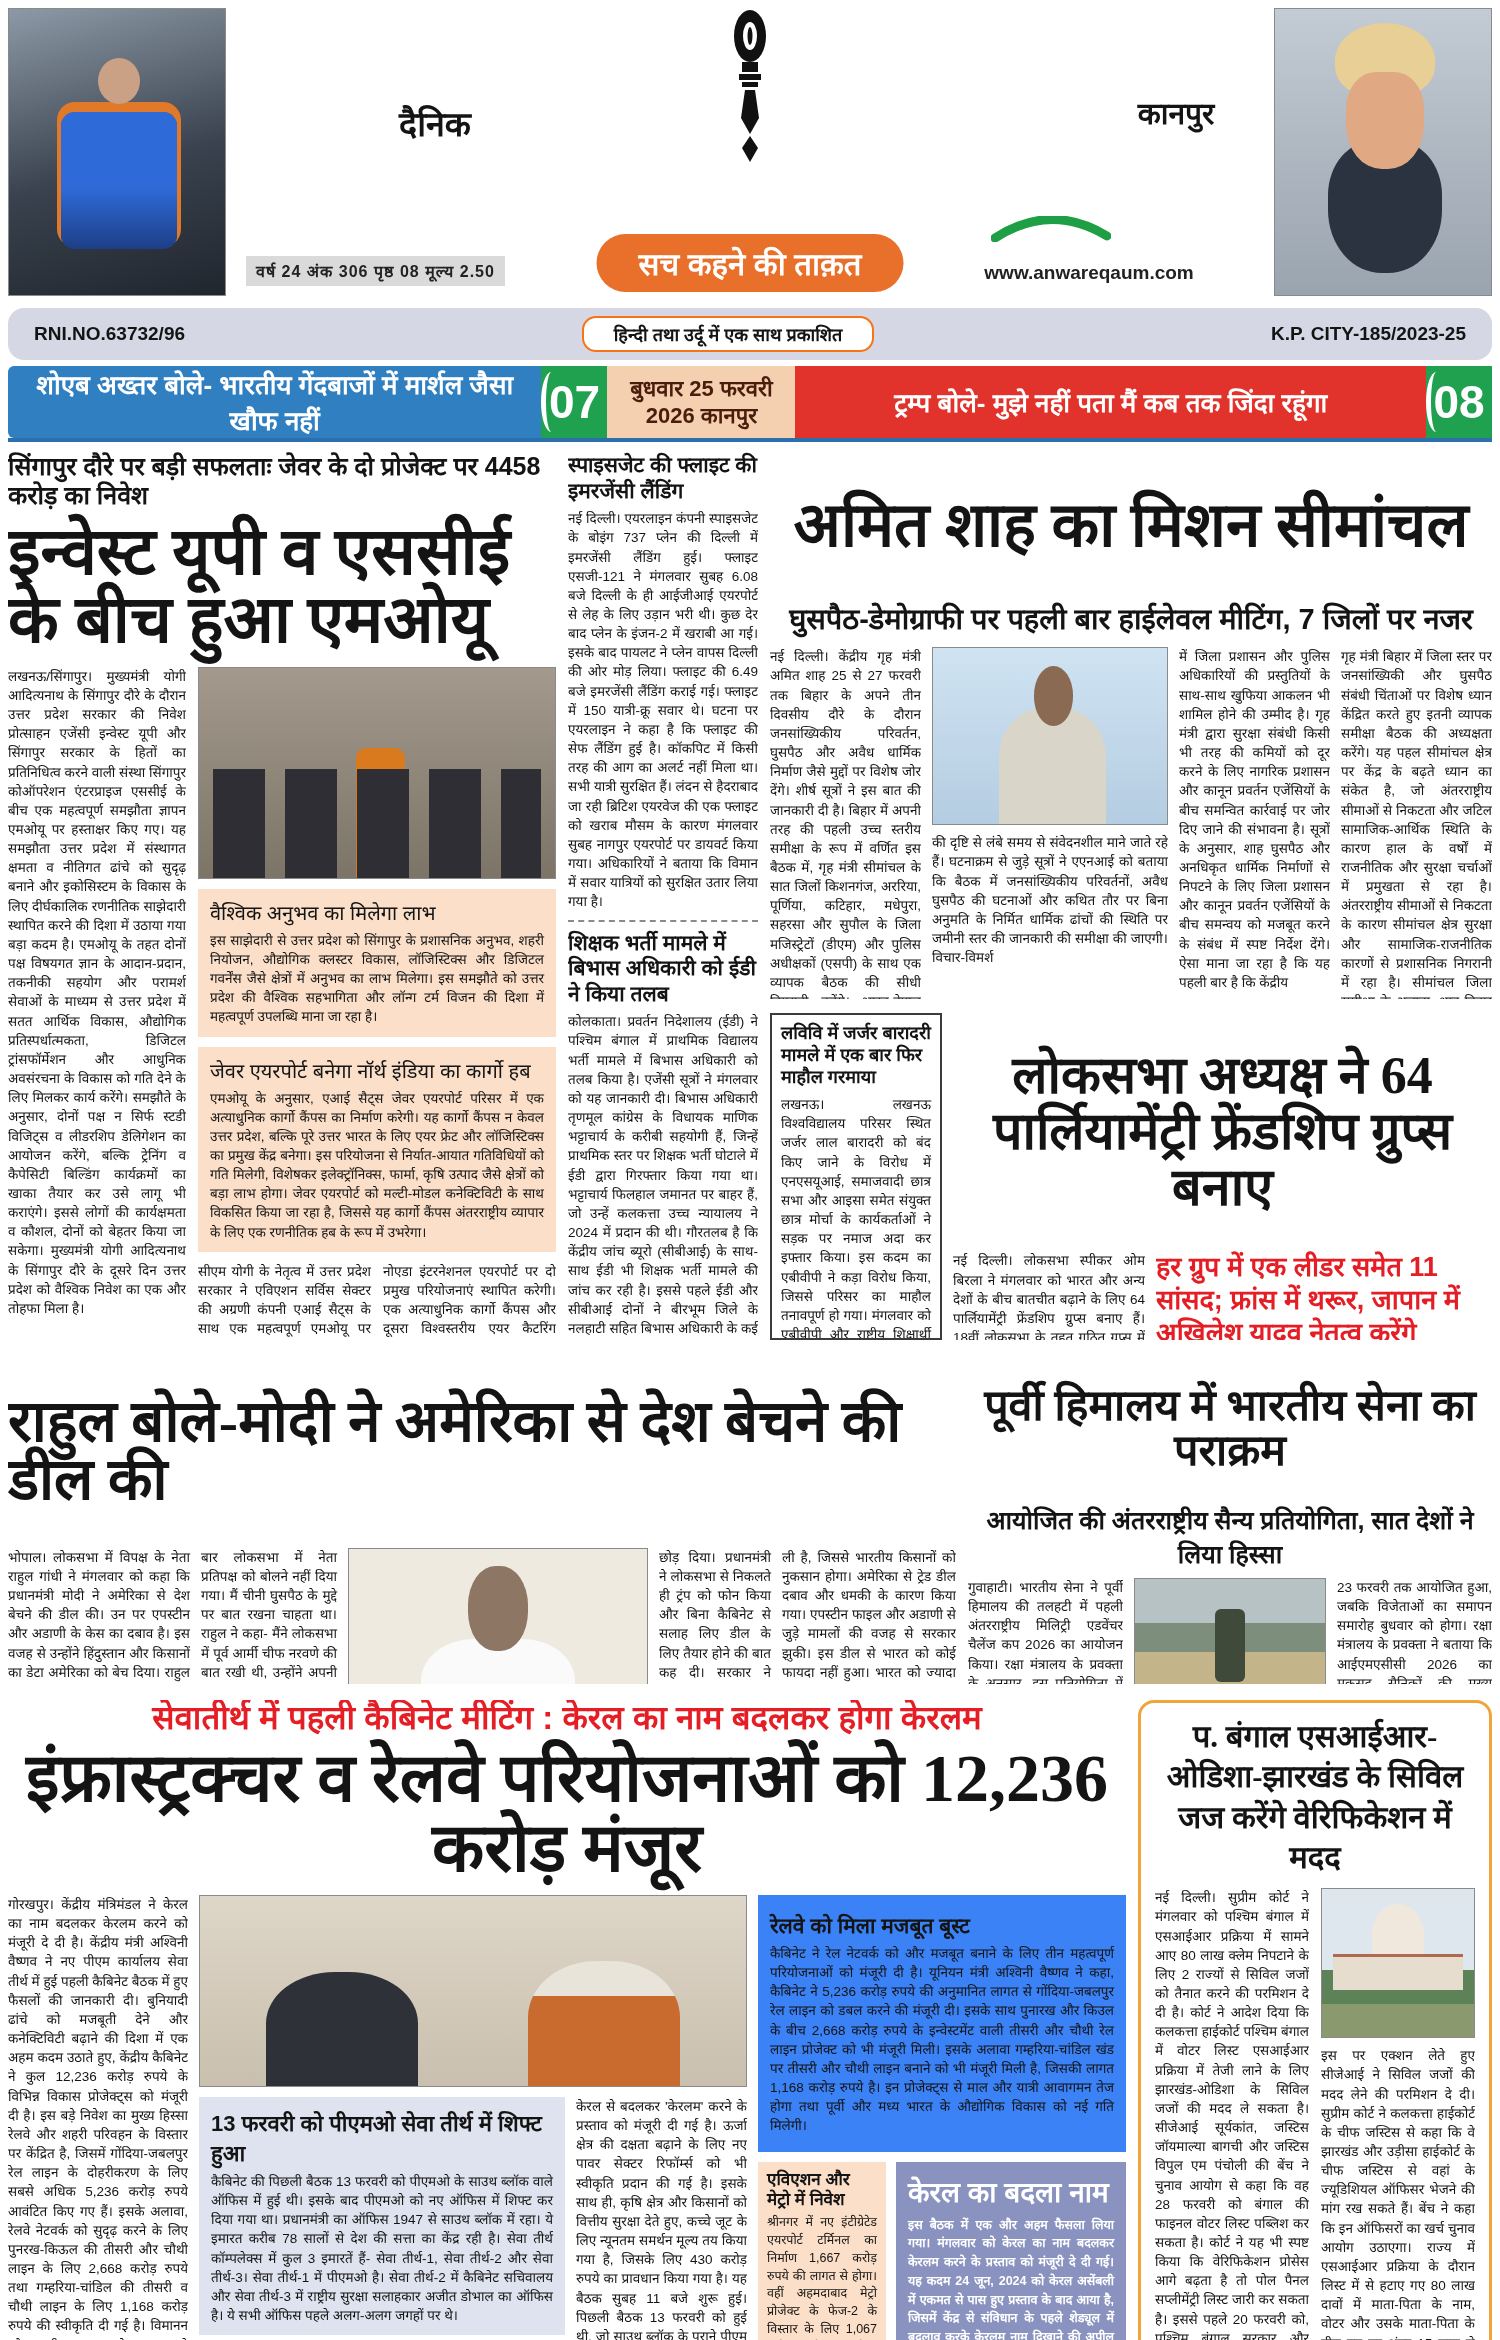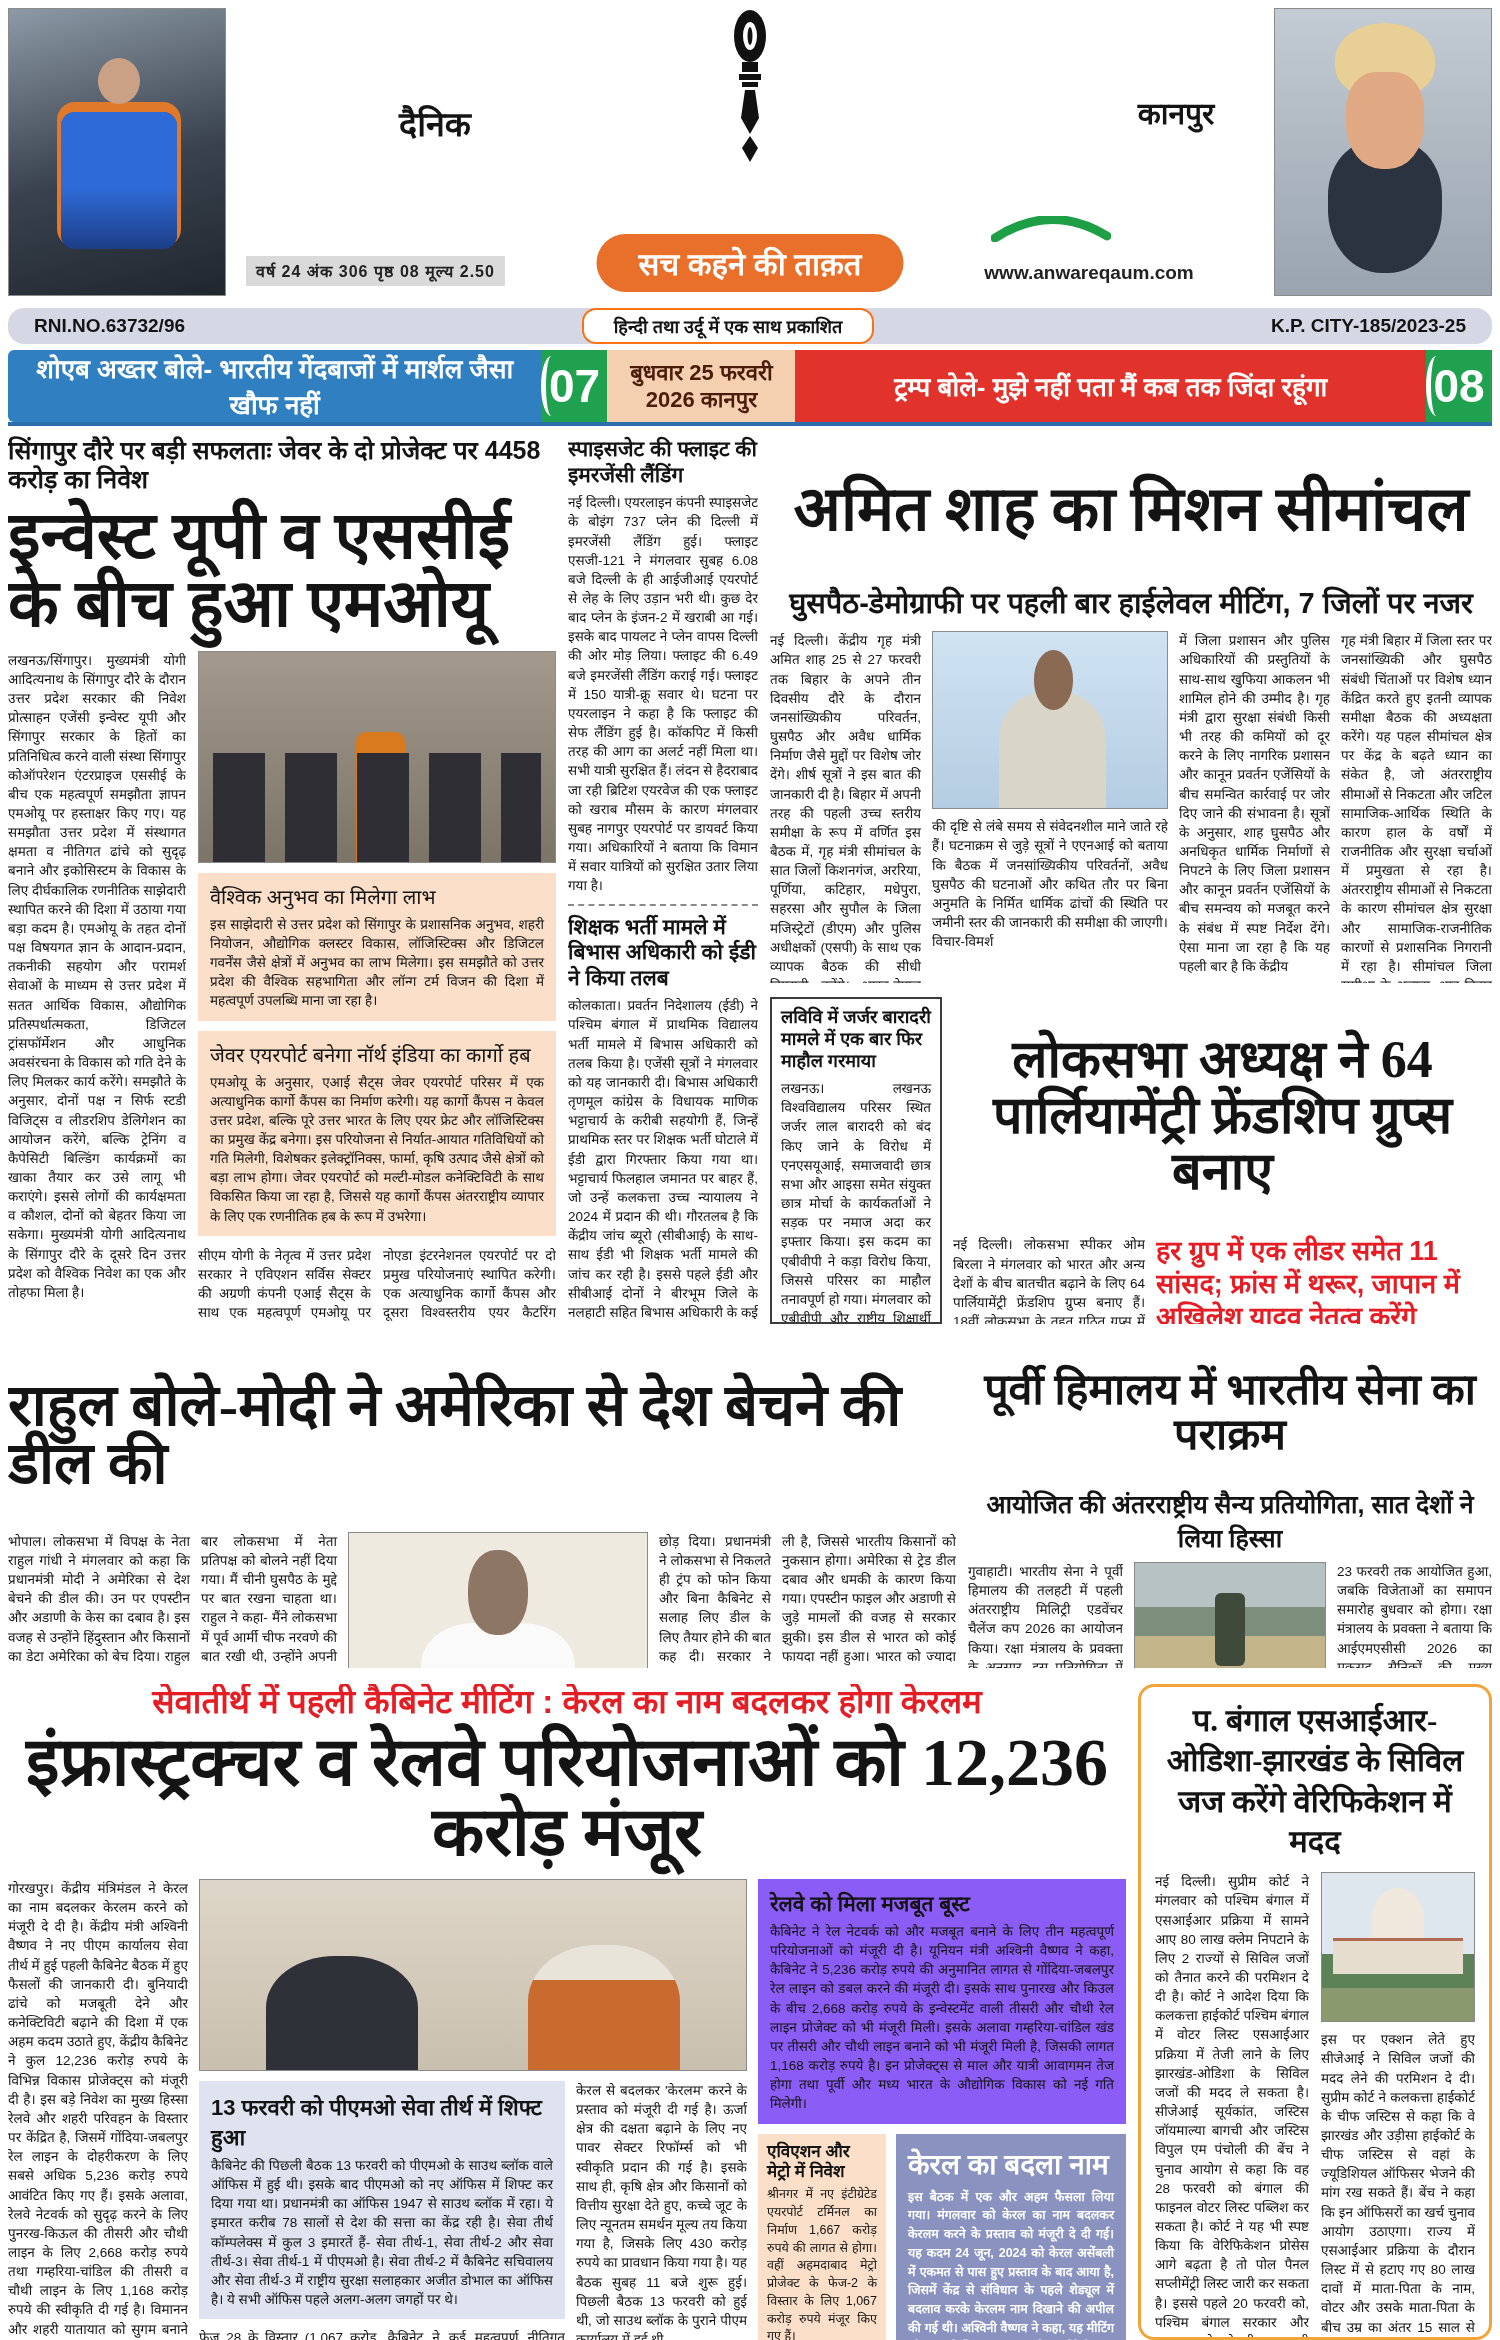--- a/index.html
+++ b/index.html
@@ -27,21 +27,21 @@
   .logo-title{position:absolute;left:0;right:0;top:92px;text-align:center;font-size:104px;font-weight:900;
               letter-spacing:1px;line-height:1.05;font-family:"Liberation Serif","DejaVu Serif",serif;}
   .issue-line{position:absolute;left:12px;bottom:16px;background:#dadada;color:#222;font-size:16px;font-weight:bold;
               padding:4px 10px;letter-spacing:1px;}
   .tagline-pill{position:absolute;left:50%;bottom:10px;transform:translateX(-50%);background:#e8702a;color:#fff;
                 font-size:31px;font-weight:bold;padding:8px 42px;border-radius:30px;white-space:nowrap;}
   .website{position:absolute;right:7%;bottom:18px;font-size:19px;font-weight:bold;color:#222;}
   .swoosh{position:absolute;right:15%;bottom:56px;}
 
   
-  .info-strip{margin:6px 8px 0;background:#d5d8e4;border-radius:16px;height:36px;display:flex;align-items:center;
+  .info-strip{margin:6px 8px 0;background:#d5d8e4;border-radius:16px;height:52px;display:flex;align-items:center;
               justify-content:space-between;padding:0 26px;font-size:19px;font-weight:bold;}
   .info-pill{background:#fff;border:2px solid #f97316;border-radius:14px;padding:4px 30px;font-size:18px;}
 
   
   .teaser{margin:6px 8px 0;height:76px;display:flex;border-bottom:4px solid #2b6fae;}
   .t-blue{flex:1.05;background:#2f7fc1;color:#fff;font-size:26px;font-weight:bold;display:flex;align-items:center;
           justify-content:center;text-align:center;padding:0 12px;border-radius:6px 0 0 6px;}
   .t-page{width:66px;flex:none;background:#1fa14f;color:#fff;font-size:46px;font-weight:900;display:flex;
           align-items:center;justify-content:center;position:relative;}
   .t-page::before{content:"";position:absolute;left:0;top:6px;bottom:6px;width:16px;
@@ -123,21 +123,21 @@
   .ph-cab::before{left:12%;bottom:0;width:28%;height:60%;background:#2e3138;border-radius:45% 45% 0 0;}
   .ph-cab::after{right:12%;bottom:0;width:28%;height:66%;background:linear-gradient(180deg,#e8e4da 0 28%,#c96a2e 28% 100%);border-radius:45% 45% 0 0;}
   .cab-mid-low{display:flex;gap:11px;margin-top:10px;flex:1;overflow:hidden;}
   .shift-stack{width:366px;flex:none;display:flex;flex-direction:column;overflow:hidden;}
   .shift-box{background:#dfe3ef;padding:10px 12px;}
   .shift-title{font-size:22px;font-weight:900;margin:0 0 5px;}
   .shift-foot{display:flex;gap:11px;margin-top:9px;overflow:hidden;}
   .shift-foot>div{flex:1;overflow:hidden;}
   .kerala-col{flex:1;overflow:hidden;}
   .cab-right{flex:1;display:flex;flex-direction:column;overflow:hidden;}
-  .railway-box{background:#8b5cf6;padding:10px 12px;flex:none;}
+  .railway-box{background:#3b82f6;padding:16px 12px;flex:none;}
   .railway-title{font-size:21px;font-weight:900;margin:0 0 5px;}
   .cab-right-row{display:flex;gap:10px;margin-top:10px;flex:1;overflow:hidden;}
   .pboxes{width:128px;flex:none;display:flex;flex-direction:column;overflow:hidden;}
   .pbox{background:#fbdfc8;padding:8px 9px;}
   .pbox-title{font-size:17px;font-weight:900;line-height:1.2;margin:0 0 4px;}
   .pbox .bodytxt{font-size:12.5px;}
   .kname{flex:1;background:#8a93c0;color:#fff;padding:10px 12px;overflow:hidden;}
   .kname-title{font-size:28px;font-weight:900;margin:0 0 6px;}
   .kname-text{font-size:12.5px;font-weight:bold;line-height:1.5;text-align:justify;}
 

